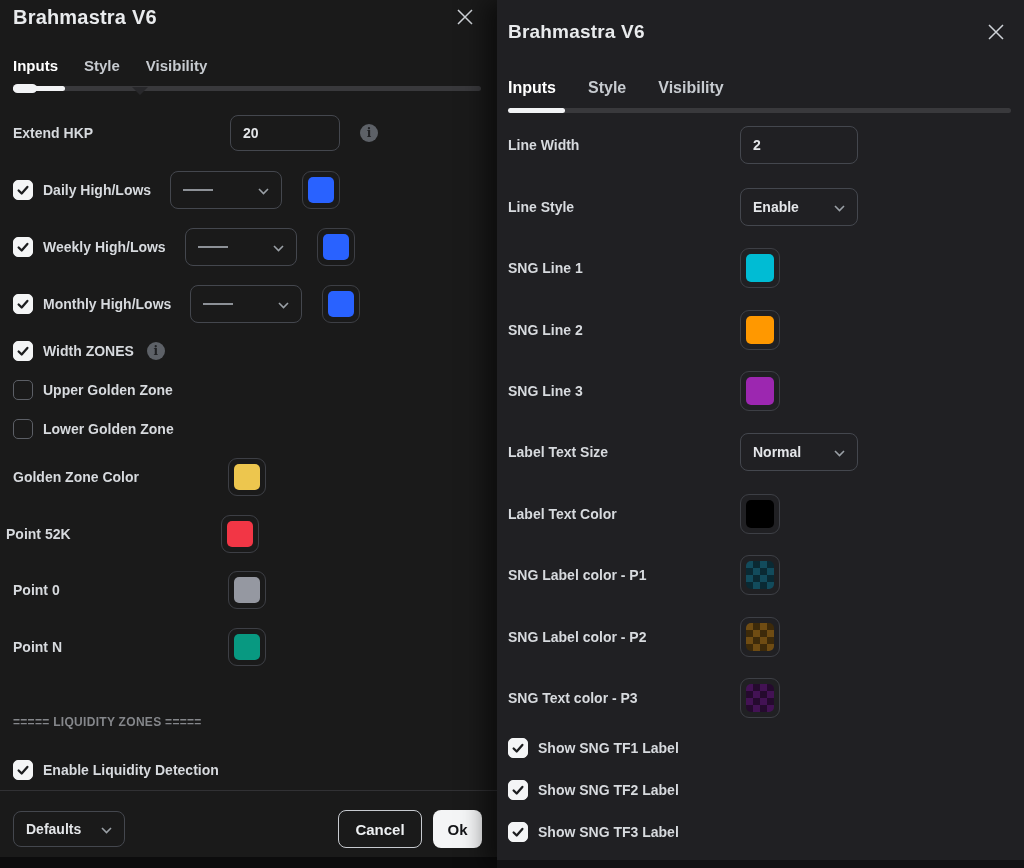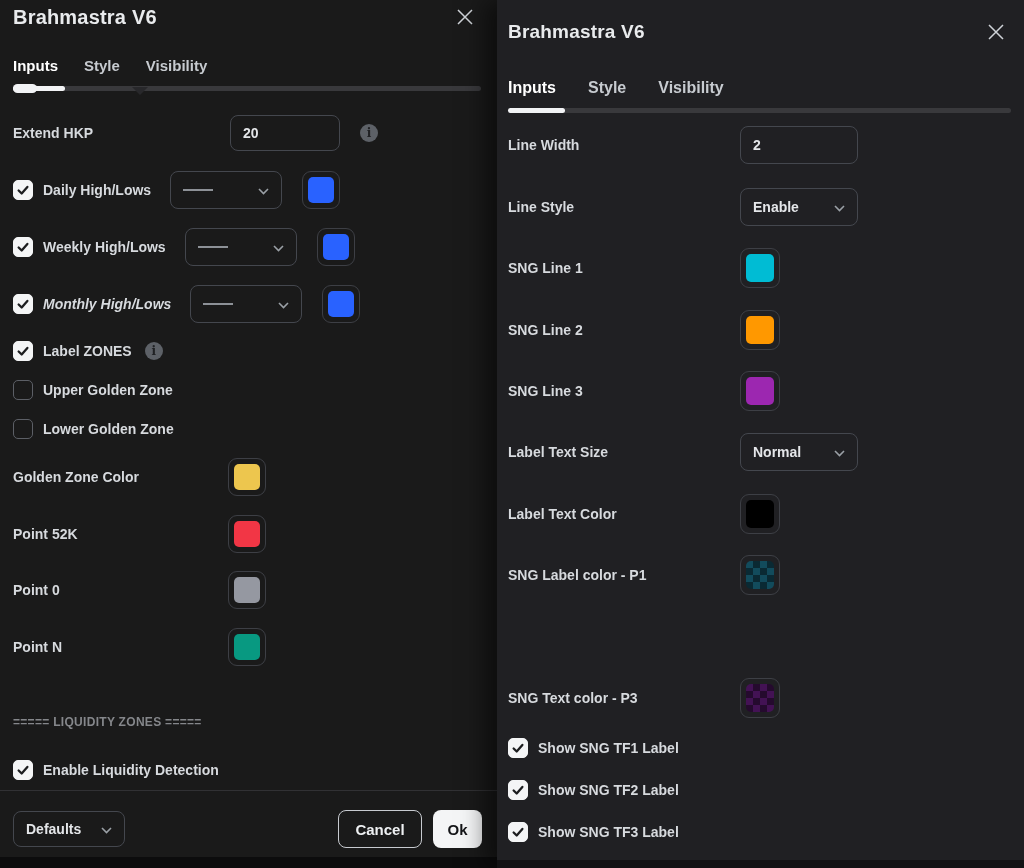--- a/index.html
+++ b/index.html
@@ -136,21 +136,21 @@
         <span class="line-preview"></span>
         <span><svg width="11" height="7" viewBox="0 0 11 7">
               <path d="M1 1 L5.5 5.5 L10 1" stroke="#9aa0a6" stroke-width="1.6" fill="none"></path>
             </svg></span>
       </span>
       <span class="swatch-btn s38" style="margin-left:20px;">
         <span class="swatch" style="background-color: rgb(41, 98, 255);"></span>
       </span>
     </div>
 
-    <div class="row" style="left:13px; top:284px;font-style:italic;">
+    <div class="row" style="left:13px; top:284px;">
       <span class="checkbox checked">
         <svg width="14" height="14" viewBox="0 0 16 16">
             <path d="M3 8.5 L6.5 12 L13 4.5" stroke="#1c1d1f" stroke-width="2.6" fill="none" stroke-linecap="round" stroke-linejoin="round"></path>
           </svg>
       </span>
       <span class="label">Monthly High/Lows</span>
       <span class="select-box" style="width:112px; height:38px; margin-left:19px;">
         <span class="line-preview"></span>
         <span><svg width="11" height="7" viewBox="0 0 11 7">
               <path d="M1 1 L5.5 5.5 L10 1" stroke="#9aa0a6" stroke-width="1.6" fill="none"></path>
@@ -160,21 +160,21 @@
         <span class="swatch" style="background-color: rgb(41, 98, 255);"></span>
       </span>
     </div>
 
     <div class="row" style="left:13px; top:331px;">
       <span class="checkbox checked">
         <svg width="14" height="14" viewBox="0 0 16 16">
             <path d="M3 8.5 L6.5 12 L13 4.5" stroke="#1c1d1f" stroke-width="2.6" fill="none" stroke-linecap="round" stroke-linejoin="round"></path>
           </svg>
       </span>
-      <span class="label">Label ZONES</span>
+      <span class="label">Width ZONES</span>
       <span class="info-icon" style="margin-left:13px;">i</span>
     </div>
 
     <div class="row" style="left:13px; top:370px;">
       <span class="checkbox">
         
       </span>
       <span class="label">Upper Golden Zone</span>
     </div>
     <div class="row" style="left:13px; top:409px;">
@@ -185,21 +185,21 @@
     </div>
 
     <div class="row" style="left:13px; top:457px;">
       <span class="cell" style="width:215px;">
           <span class="label">Golden Zone Color</span>
         </span>
       <span class="swatch-btn s38">
         <span class="swatch" style="background-color: rgb(237, 198, 78);"></span>
       </span>
     </div>
-    <div class="row" style="left:13px; top:514px;">
+    <div class="row" style="left:6px; top:514px;">
       <span class="cell" style="width:215px;">
           <span class="label">Point 52K</span>
         </span>
       <span class="swatch-btn s38">
         <span class="swatch" style="background-color: rgb(242, 54, 69);"></span>
       </span>
     </div>
     <div class="row" style="left:13px; top:570px;">
       <span class="cell" style="width:215px;">
           <span class="label">Point 0</span>
@@ -328,20 +328,28 @@
     </div>
 
     <div class="row" style="left:11px; top:555px;">
       <span class="cell" style="width:232px;">
           <span class="label">SNG Label color - P1</span>
         </span>
       <span class="swatch-btn s40">
         <span class="swatch checker" style="background-color: rgb(18, 75, 92);"></span>
       </span>
     </div>
+    <div class="row" style="left:11px; top:617px;">
+      <span class="cell" style="width:232px;">
+          <span class="label">SNG Label color - P2</span>
+        </span>
+      <span class="swatch-btn s40">
+        <span class="swatch checker" style="background-color: rgb(111, 76, 19);"></span>
+      </span>
+    </div>
     <div class="row" style="left:11px; top:678px;">
       <span class="cell" style="width:232px;">
           <span class="label">SNG Text color - P3</span>
         </span>
       <span class="swatch-btn s40">
         <span class="swatch checker" style="background-color: rgb(67, 18, 84);"></span>
       </span>
     </div>
 
     <div class="row" style="left:11px; top:728px;">

